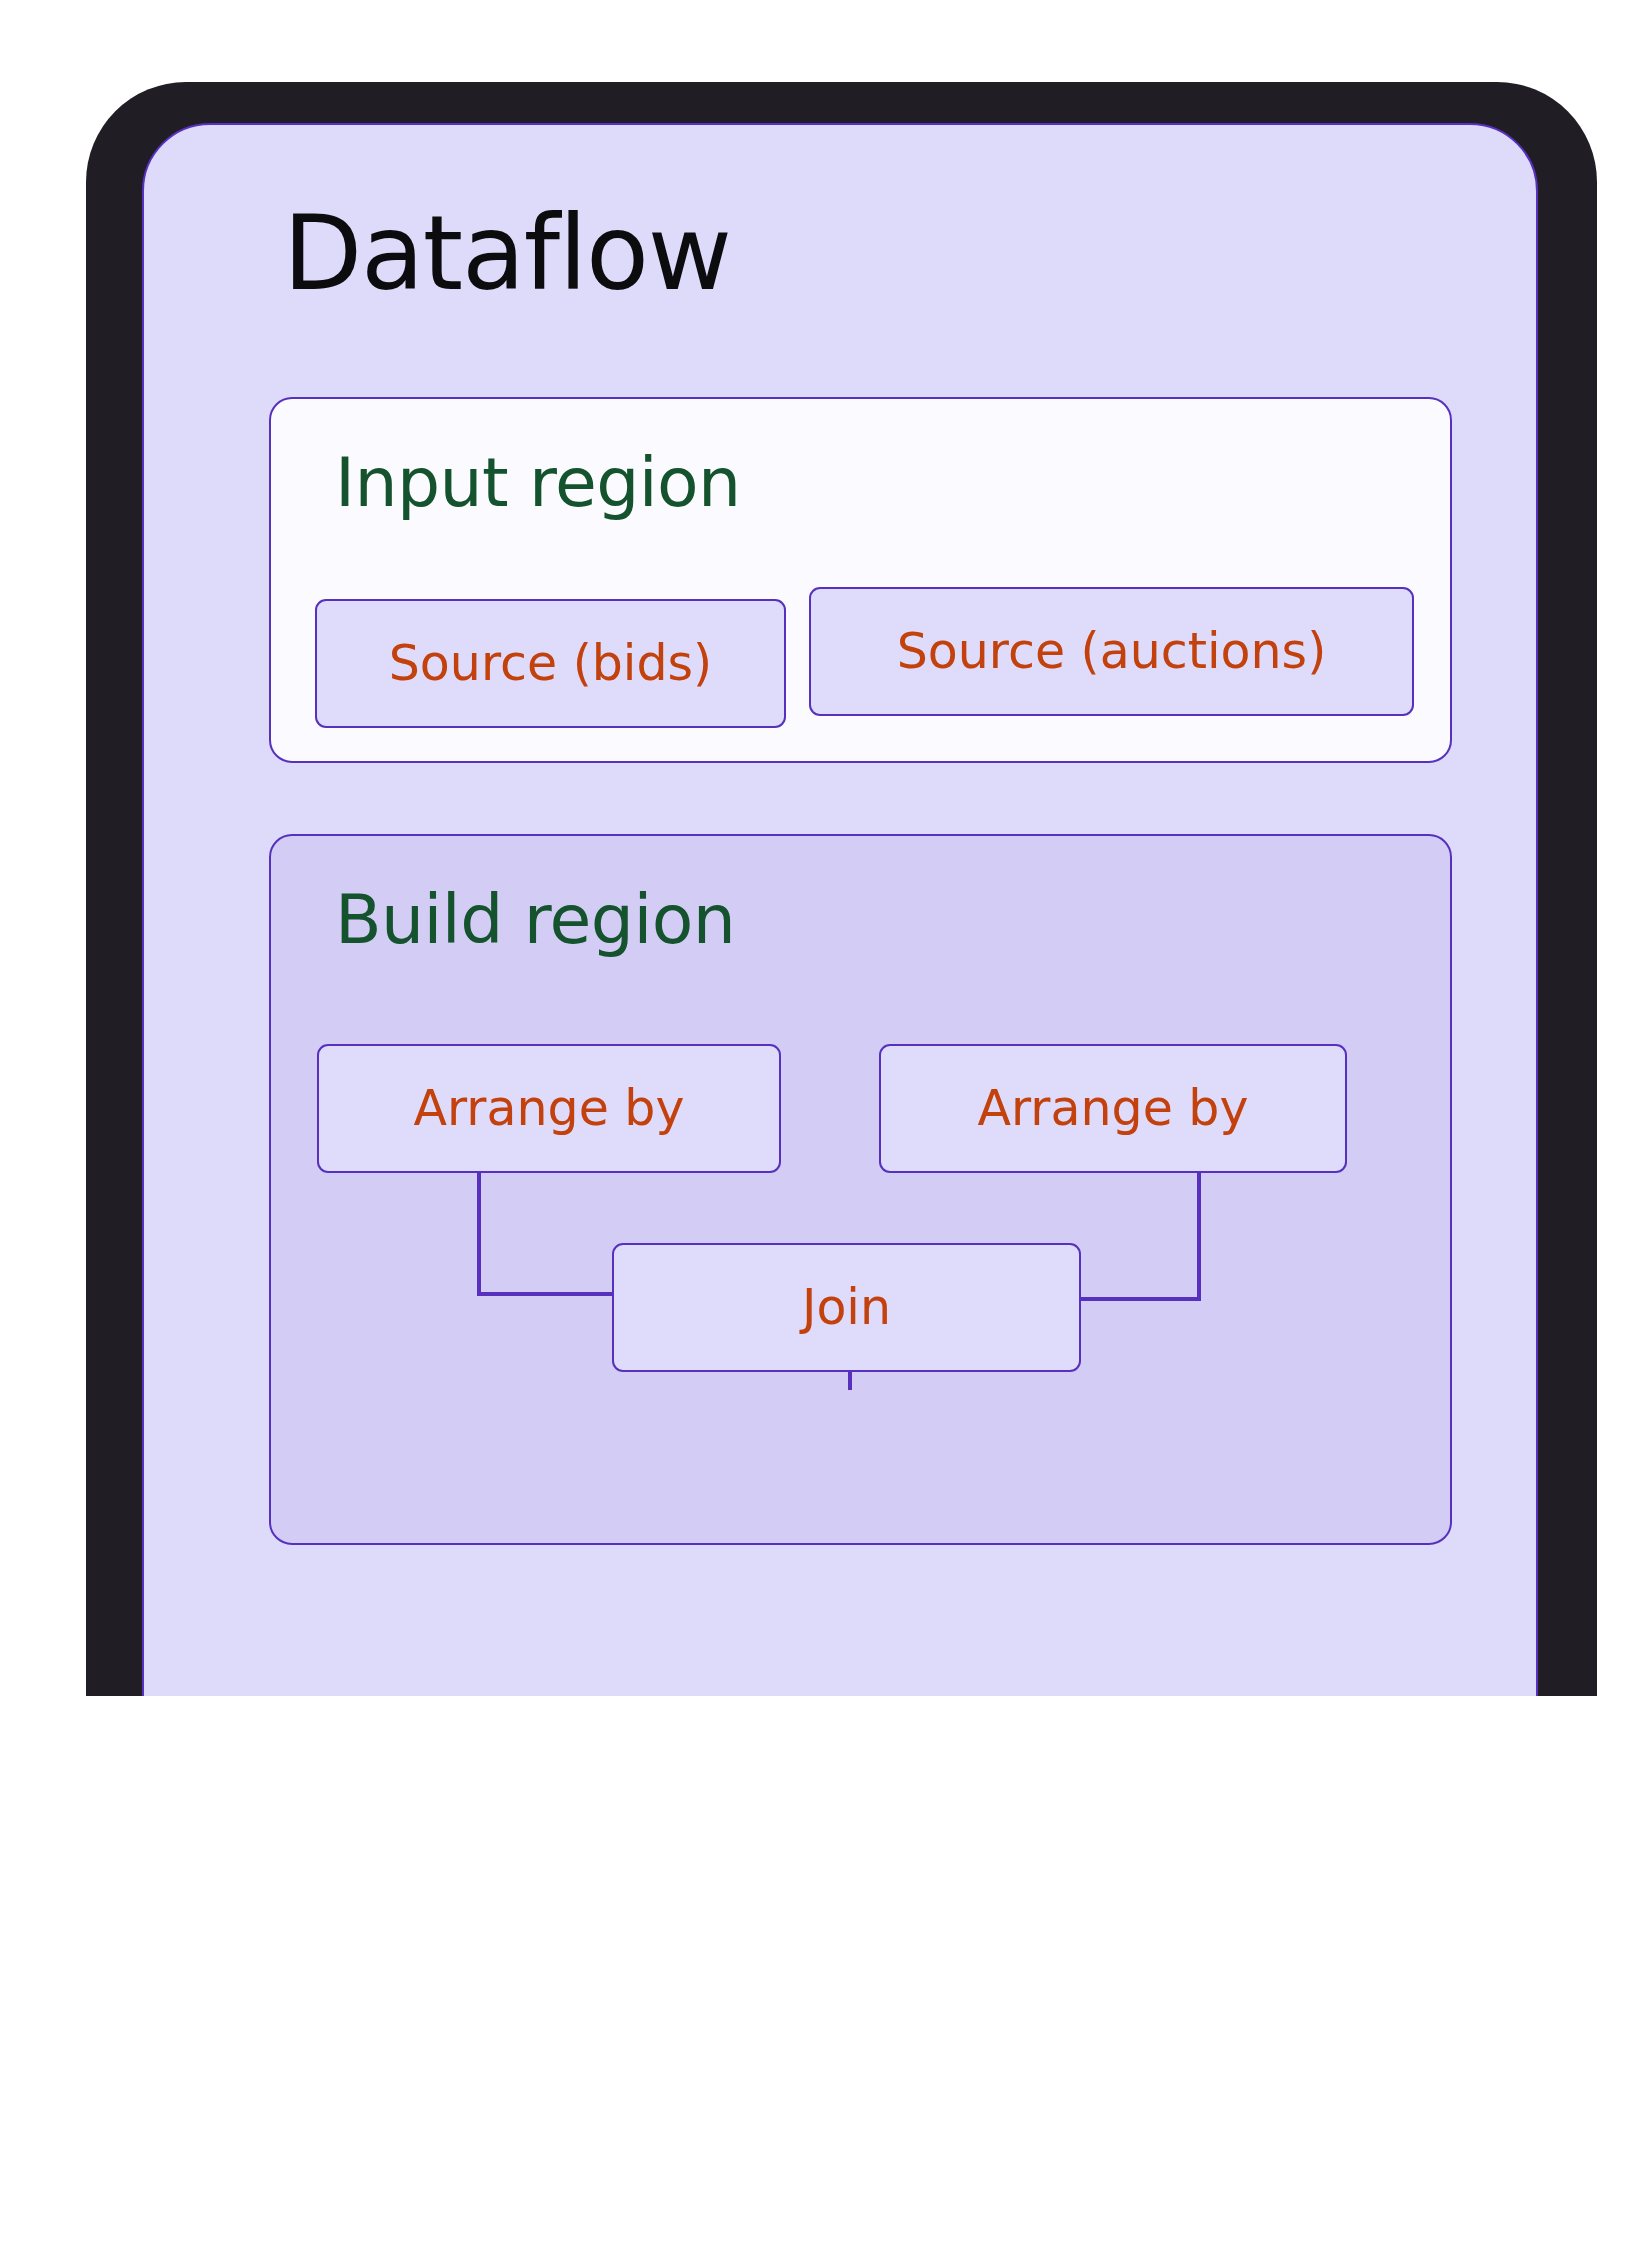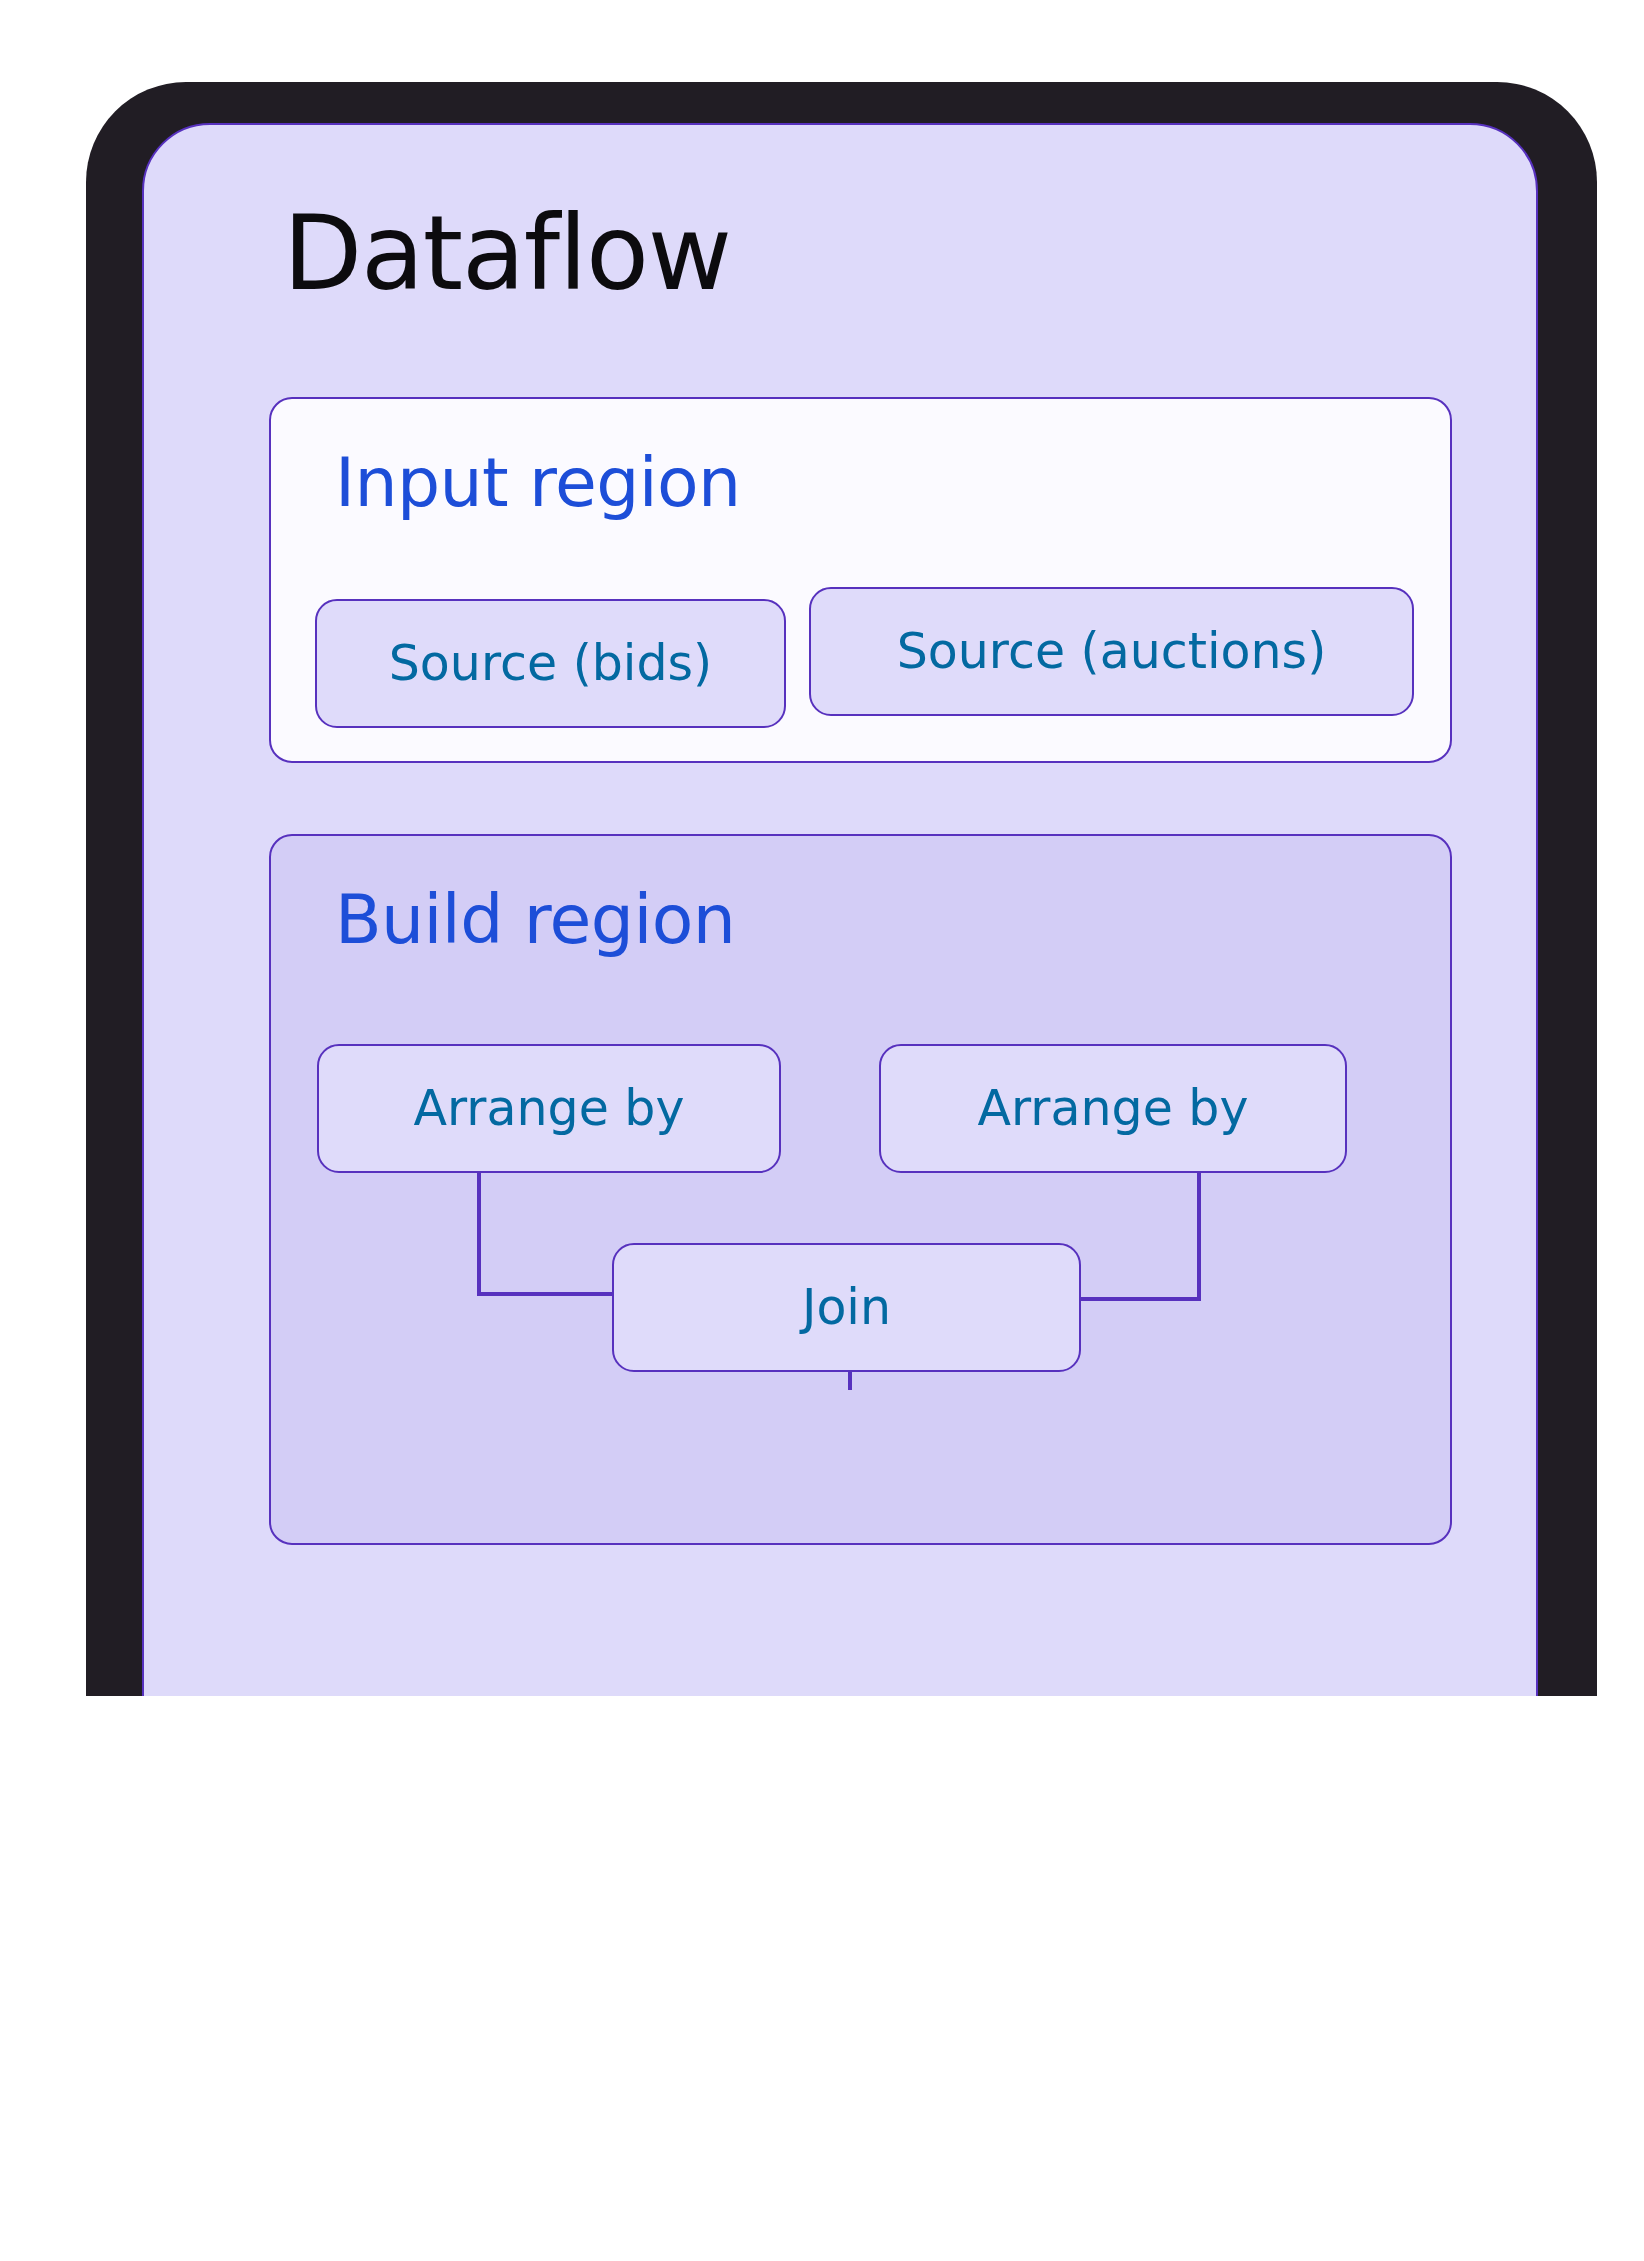--- a/index.html
+++ b/index.html
@@ -42,32 +42,32 @@
     border-radius:23px;
   }
   .region.light{ background:#fbfaff; }
   .region.mid{ background:#d3cdf6; }
   .region-label{
     position:absolute;
     left:64px;top:45px;
     font-size:68px;line-height:1.15;
     font-weight:500;
     letter-spacing:-0.6px;
-    color:#1d4ed8;
+    color:#14532d;
     white-space:nowrap;
   }
   .node{
     position:absolute;
     box-sizing:border-box;
     background:#dfdbfa;
     border:2.6px solid #5731be;
-    border-radius:22px;
+    border-radius:11px;
     display:flex;align-items:center;justify-content:center;
     font-size:49px;
-    color:#0369a1;
+    color:#c2410c;
     white-space:nowrap;
   }
   .sink-label{
     position:absolute;
     left:0;right:0;top:0;bottom:0;
     display:flex;align-items:center;justify-content:center;
     font-size:68px;font-weight:500;
     letter-spacing:-0.6px;
     color:#0c0b0e;
     white-space:nowrap;

